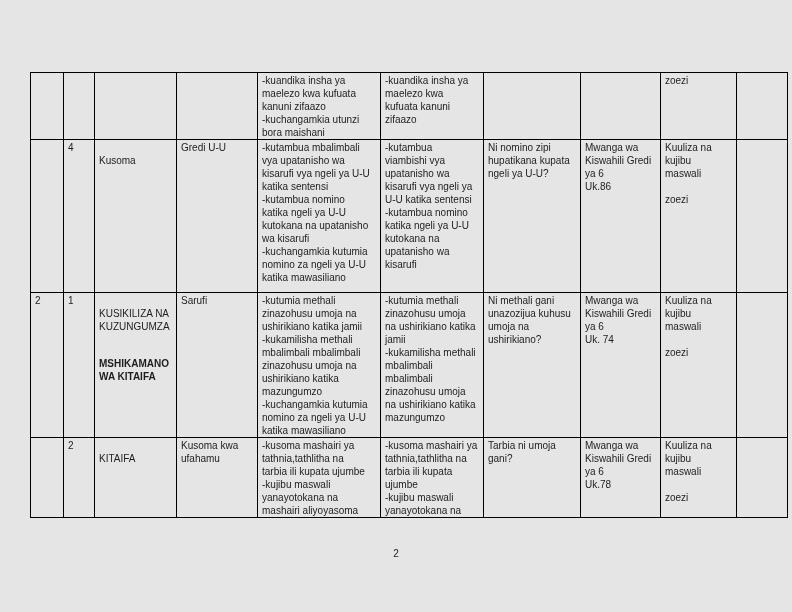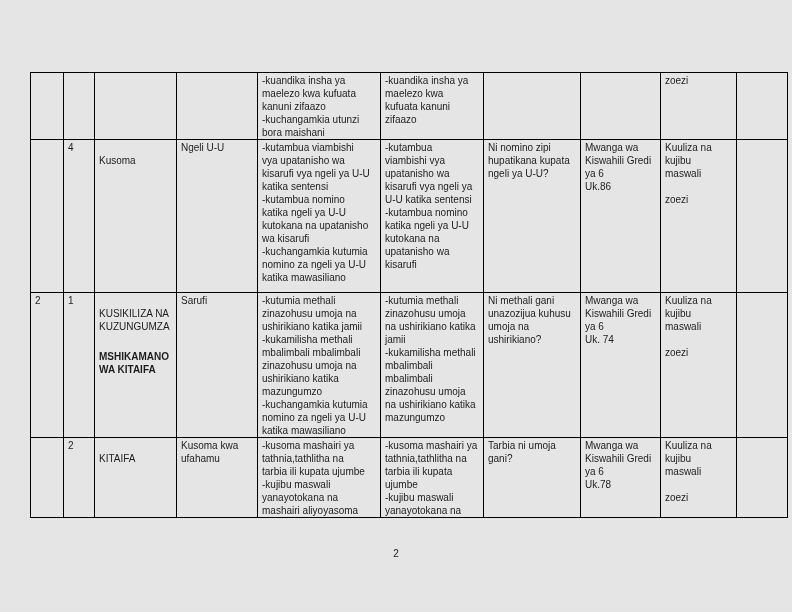--- a/index.html
+++ b/index.html
@@ -20,21 +20,21 @@
   table.sow td{
     border:1px solid #000;
     vertical-align:top;
     padding:1px 4px 0 4px;
     font-size:10px;
     line-height:13px;
     white-space:pre-line;
     overflow:hidden;
     word-wrap:break-word;
   }
-  .topic-theme{font-weight:bold;margin-top:4px;}
+  .topic-theme{font-weight:bold;margin-top:11px;}
   .page-number{
     position:absolute;left:0;right:0;top:547px;
     text-align:center;
     font-size:10px;line-height:13px;
   }
 </style>
 </head>
 <body>
 
 <div class="page">
@@ -71,22 +71,22 @@
         <td></td>
         <td>zoezi</td>
         <td></td>
       </tr>
       <tr style="height:153px">
         <td></td>
         <td>4</td>
         <td>
           <div>Kusoma</div>
         </td>
-        <td>Ngeli U-U</td>
-        <td>-kutambua viambishi
+        <td>Gredi U-U</td>
+        <td>-kutambua mbalimbali
 vya upatanisho wa
 kisarufi vya ngeli ya U-U
 katika sentensi
 -kutambua nomino
 katika ngeli ya U-U
 kutokana na upatanisho
 wa kisarufi
 -kuchangamkia kutumia
 nomino za ngeli ya U-U
 katika mawasiliano</td>

